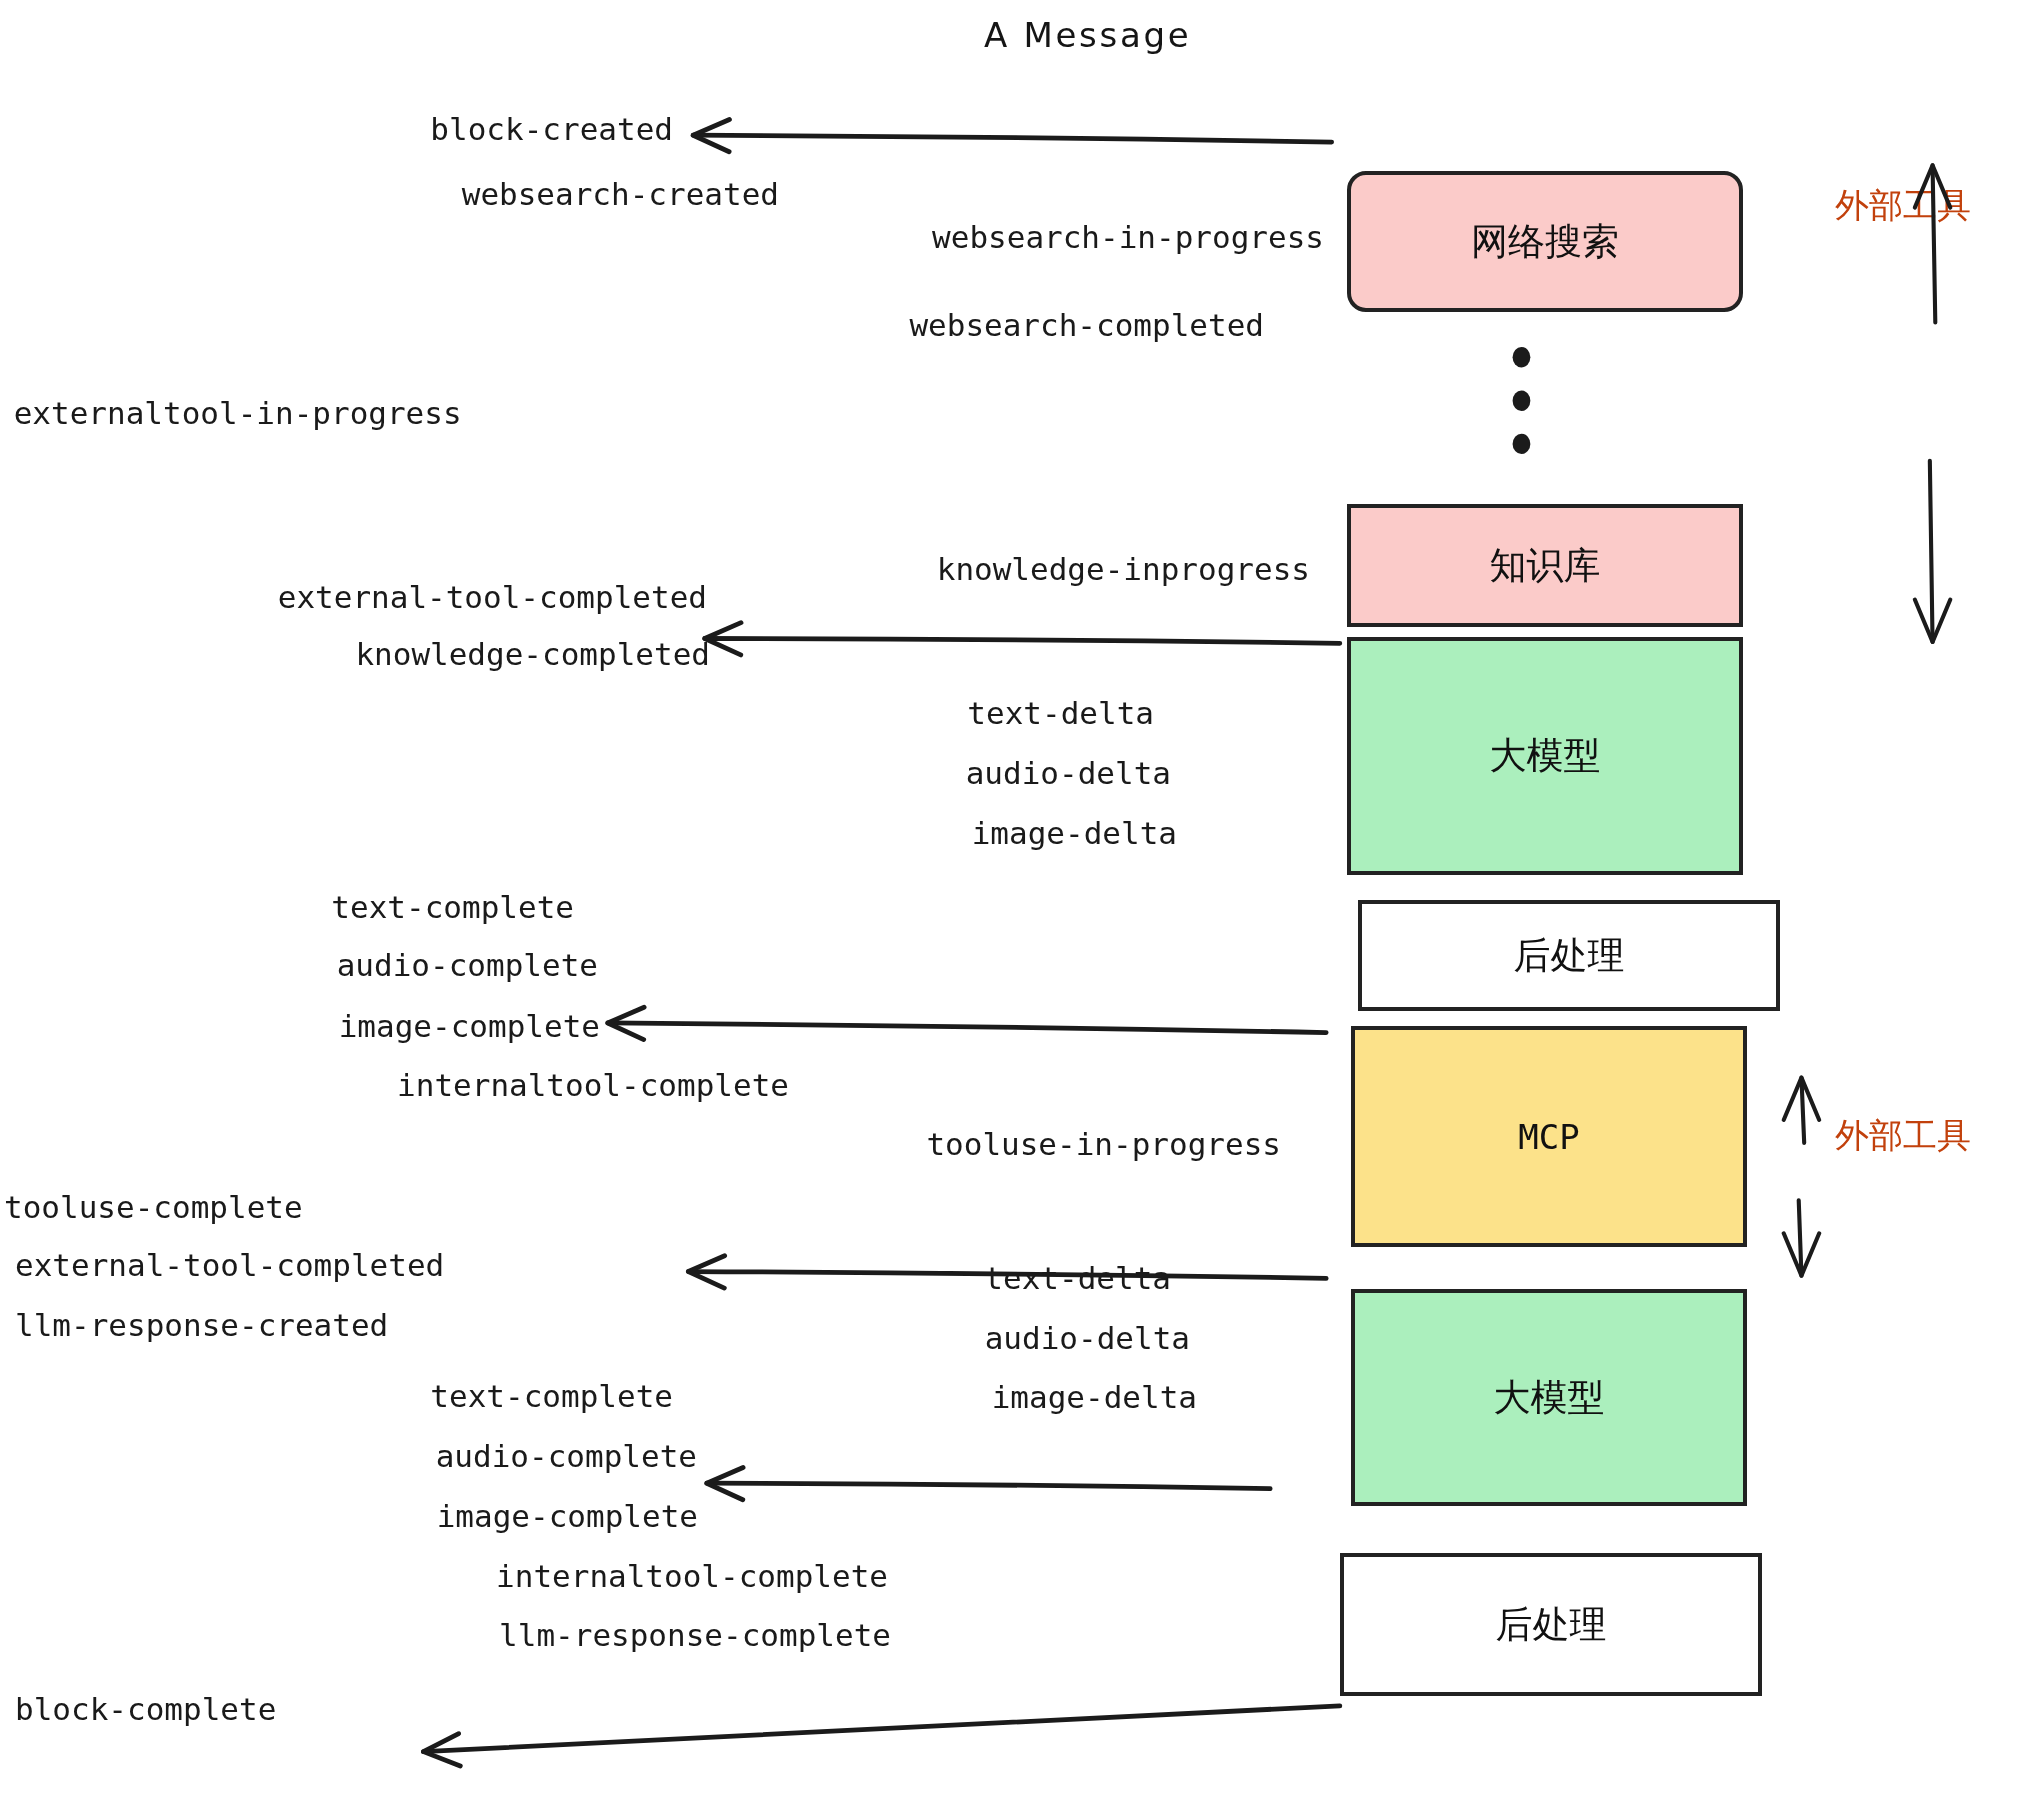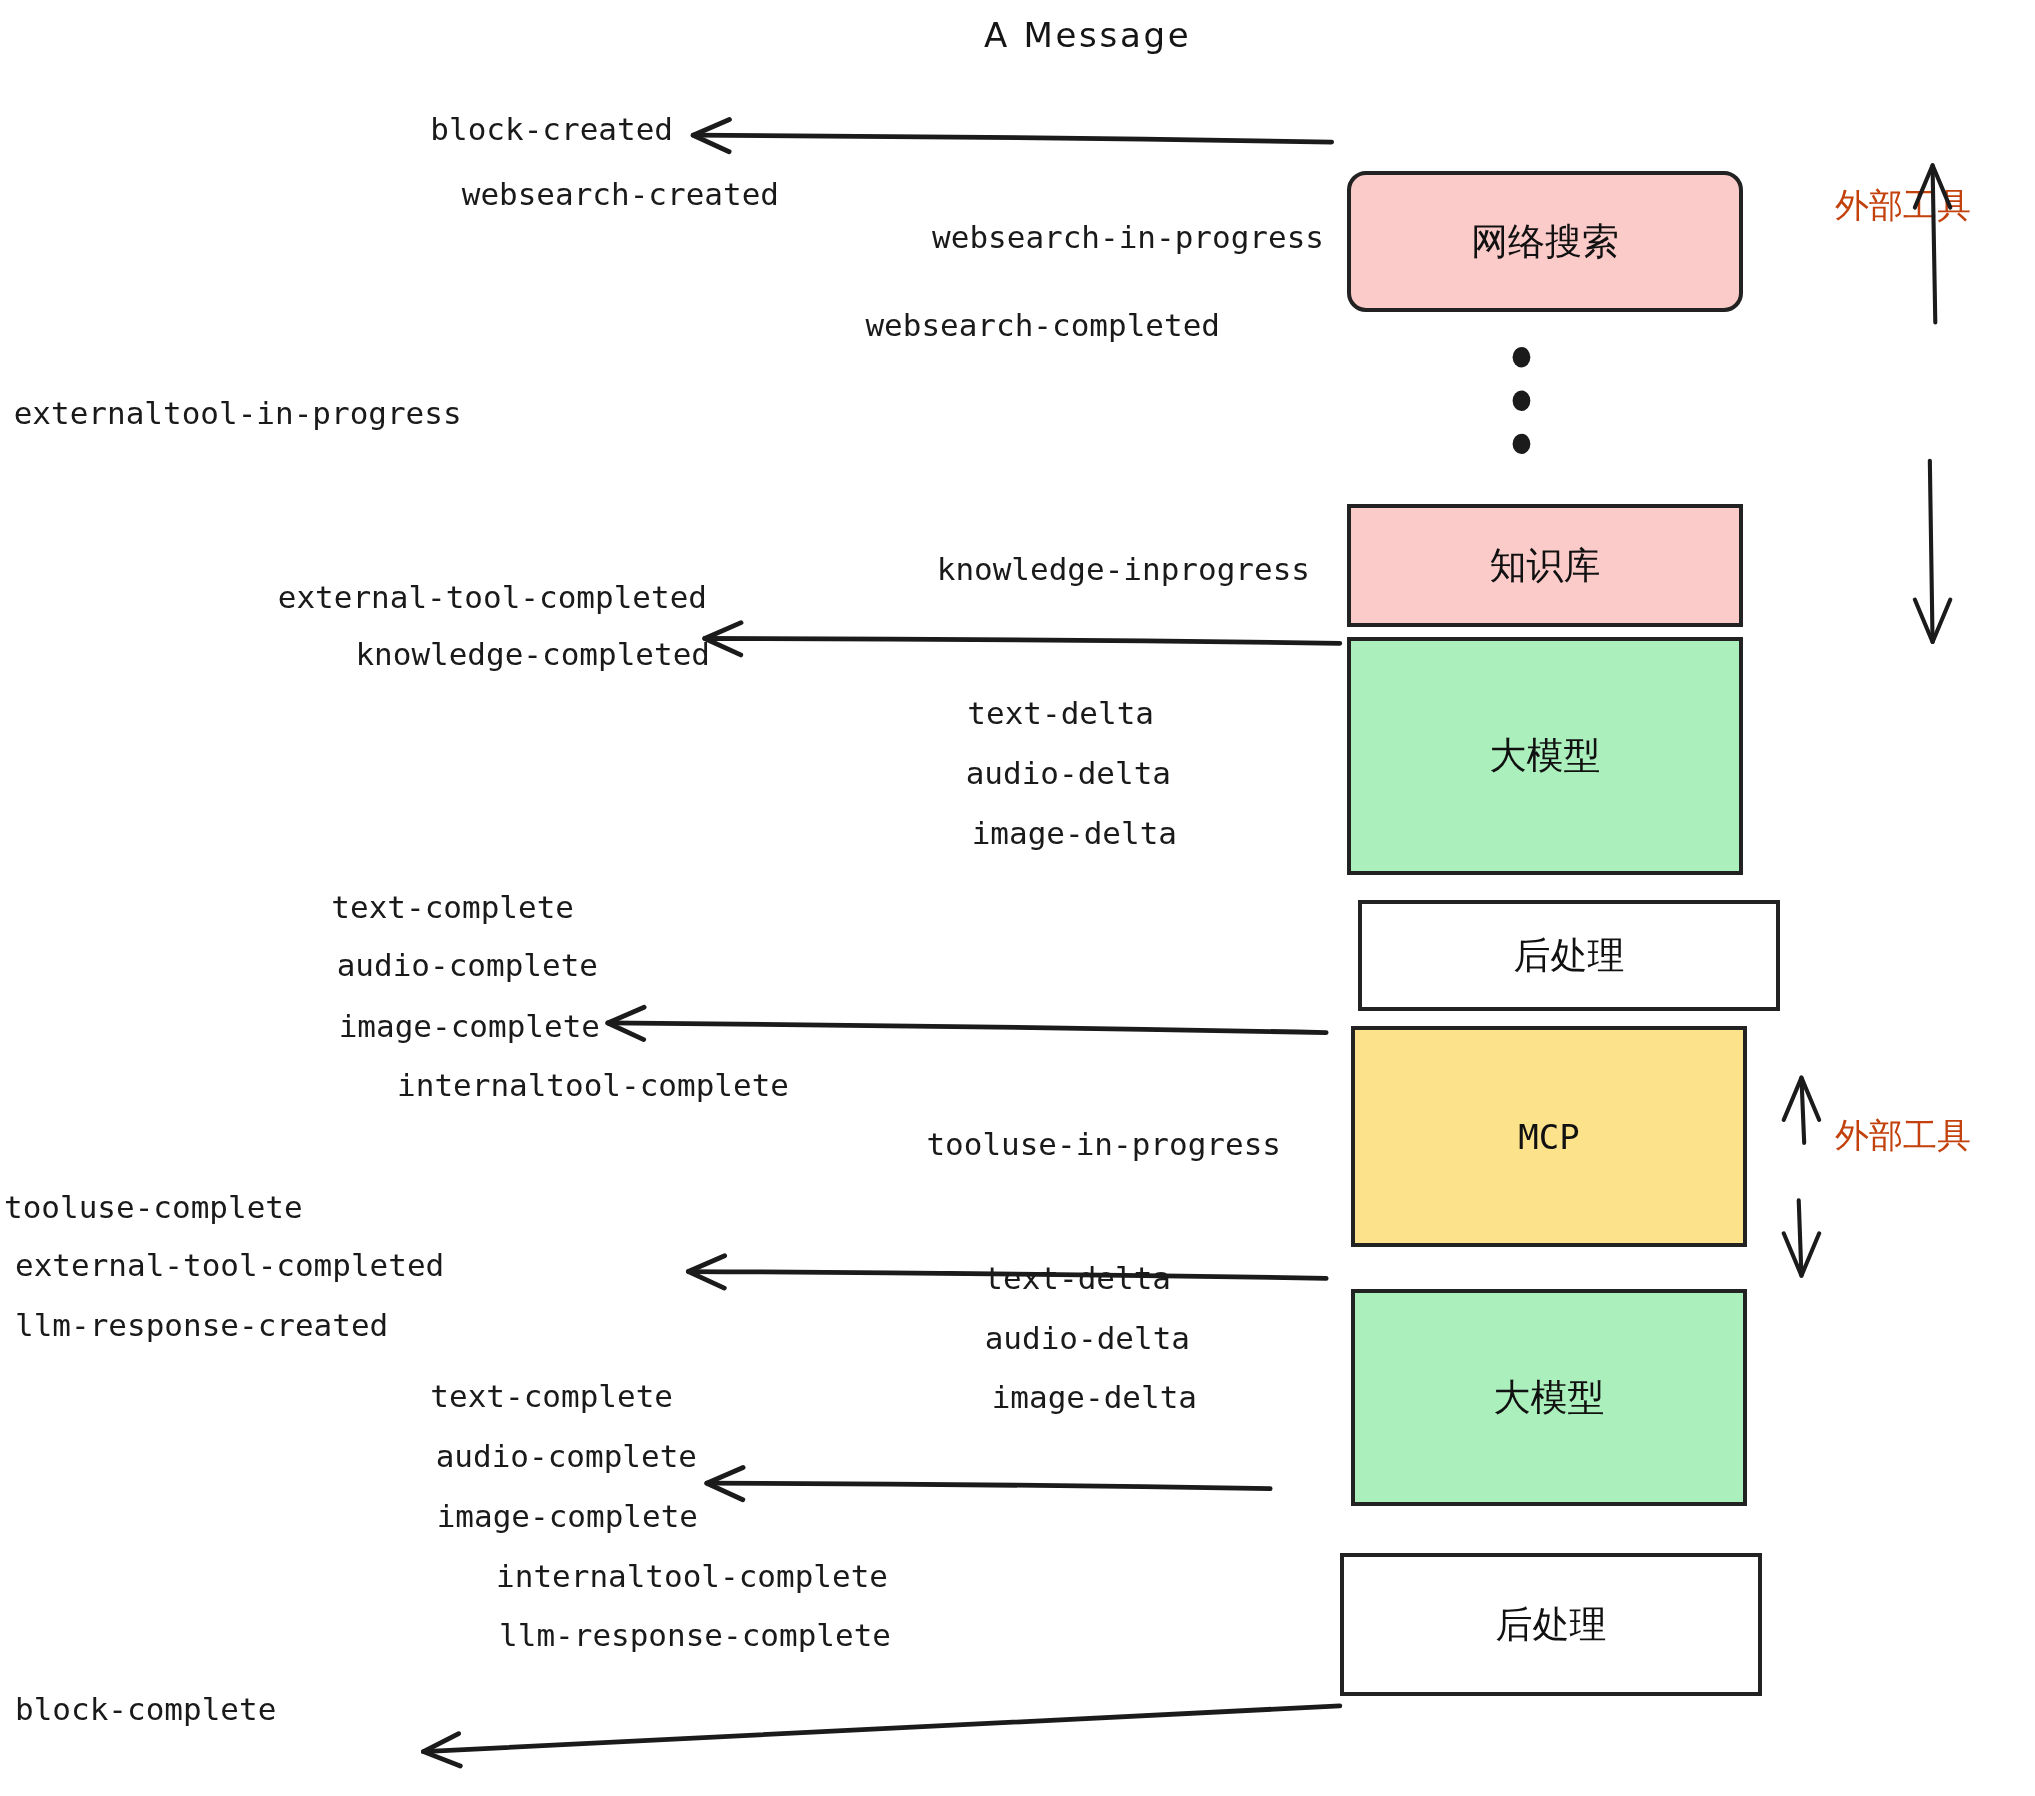--- a/index.html
+++ b/index.html
@@ -60,21 +60,21 @@
       </div>
       <div class="box" style="left: 1340px; top: 1553px; width: 422px; height: 143px; background: rgb(255, 255, 255);">
         <span>后处理</span>
       </div>
     </div>
 
   <div id="labels-layer">
       <div class="lbl r" style="left: 673px; top: 102px;">block-created</div>
       <div class="lbl r" style="left: 779px; top: 167px;">websearch-created</div>
       <div class="lbl r" style="left: 1324px; top: 210px;">websearch-in-progress</div>
-      <div class="lbl r" style="left: 1220px; top: 298px;">websearch-completed</div>
+      <div class="lbl r" style="left: 1264px; top: 298px;">websearch-completed</div>
       <div class="lbl" style="left: 13.7px; top: 398px;">externaltool-in-progress</div>
       <div class="lbl r" style="left: 1310px; top: 542px;">knowledge-inprogress</div>
       <div class="lbl r" style="left: 707px; top: 570px;">external-tool-completed</div>
       <div class="lbl r" style="left: 710px; top: 627px;">knowledge-completed</div>
       <div class="lbl r" style="left: 1154px; top: 686px;">text-delta</div>
       <div class="lbl r" style="left: 1171px; top: 746px;">audio-delta</div>
       <div class="lbl r" style="left: 1177px; top: 806px;">image-delta</div>
       <div class="lbl r" style="left: 574px; top: 880px;">text-complete</div>
       <div class="lbl r" style="left: 598px; top: 938px;">audio-complete</div>
       <div class="lbl r" style="left: 600px; top: 999px;">image-complete</div>

